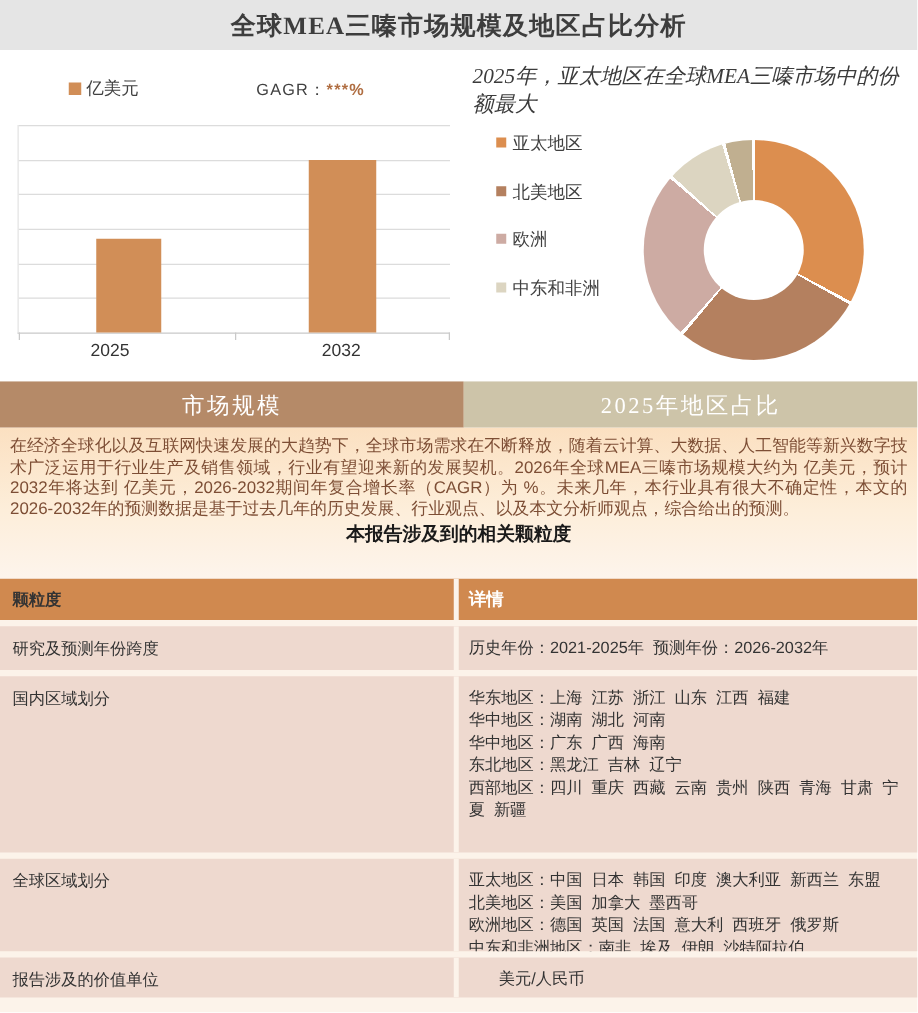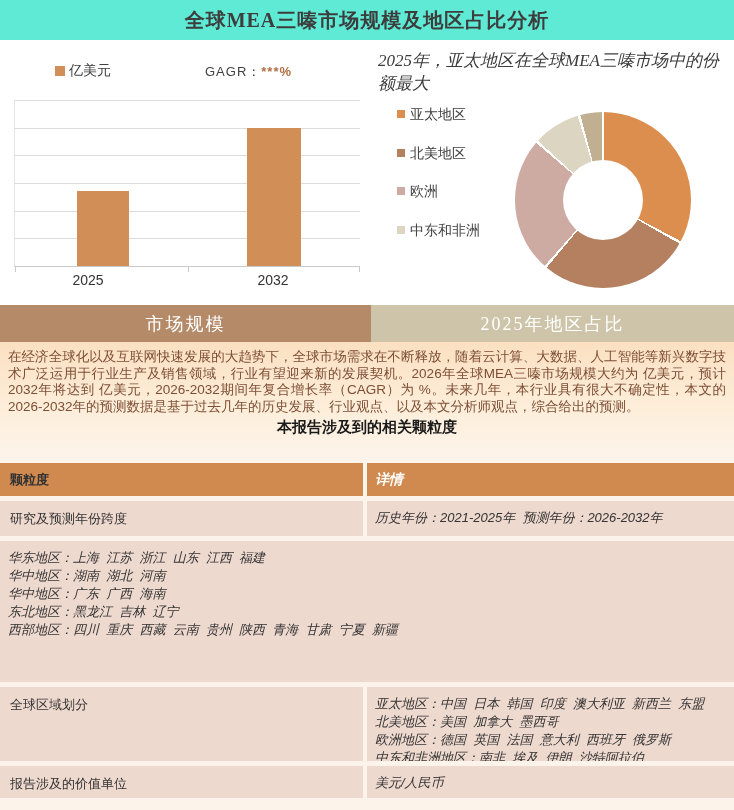--- a/index.html
+++ b/index.html
@@ -49,32 +49,32 @@
   
   .para-section { height:121px; padding:7px 8px 0;
                   background:linear-gradient(to bottom, #fbe0c1 0%, #fdeeda 55%, #fdf4ec 100%); }
   .para-section p { font-size:13.5px; line-height:16.5px; color:#7d4e35; text-align:justify; }
   .table-heading { margin-top:3px; text-align:center; font-size:15px; font-weight:bold; color:#1a1a1a; }
 
   
   .gran-table { height:347px; background:#fcf3ea; display:flex; flex-direction:column; }
   .trow { display:flex; margin-bottom:5px; overflow:hidden; }
   .c1 { width:367px; flex:none; border-right:4px solid #fcf3ea; padding:9px 8px 0 10px; }
-  .c2 { flex:1; padding:8px 6px 0 8px;font-style:italic; }
+  .c2 { flex:1; padding:8px 6px 0 8px; }
   .thead { height:33px; }
   .thead .c1, .thead .c2 { padding-top:8px; color:#ffffff; font-weight:bold; font-size:14px; }
   .trow .c1 { font-size:13px; color:#333333; }
   .detail-line { font-size:13px; line-height:18px; color:#333333; white-space:pre-wrap; }
-  .r1 { height:35px; } .r2 { height:141px; } .r3 { height:74px; } .r4 { flex:1; margin-bottom:12px; }
+  .r1 { height:35px; } .r2 { height:141px; } .r3 { height:74px; } .r4 { flex:1; margin-bottom:12px;gap:24px; }
   .body-row { background:#eed9cf; }
 </style>
 </head>
 <body>
 
-<header class="title-bar" style="background-color: #5eead4;">
+<header class="title-bar" style="background-color: #e5e5e5;">
   <h1>全球MEA三嗪市场规模及地区占比分析</h1>
 </header>
 
 <section class="charts">
 
   <div>
     <div class="legend-row">
       <span>
         <i class="marker" style="background-color: rgb(209, 142, 87);"></i><span>亿美元</span>
       </span>
@@ -142,20 +142,21 @@
   </div>
 
   <div class="trow body-row r1">
     <div class="c1">研究及预测年份跨度</div>
     <div class="c2">
         <div class="detail-line">历史年份：2021-2025年  预测年份：2026-2032年</div>
       </div>
   </div>
 
   <div class="trow body-row r2">
+    <div class="c1">国内区域划分</div>
     <div class="c2">
         <div class="detail-line">华东地区：上海  江苏  浙江  山东  江西  福建</div>
         <div class="detail-line">华中地区：湖南  湖北  河南</div>
         <div class="detail-line">华中地区：广东  广西  海南</div>
         <div class="detail-line">东北地区：黑龙江  吉林  辽宁</div>
         <div class="detail-line">西部地区：四川  重庆  西藏  云南  贵州  陕西  青海  甘肃  宁夏  新疆</div>
       </div>
   </div>
 
   <div class="trow body-row r3">

